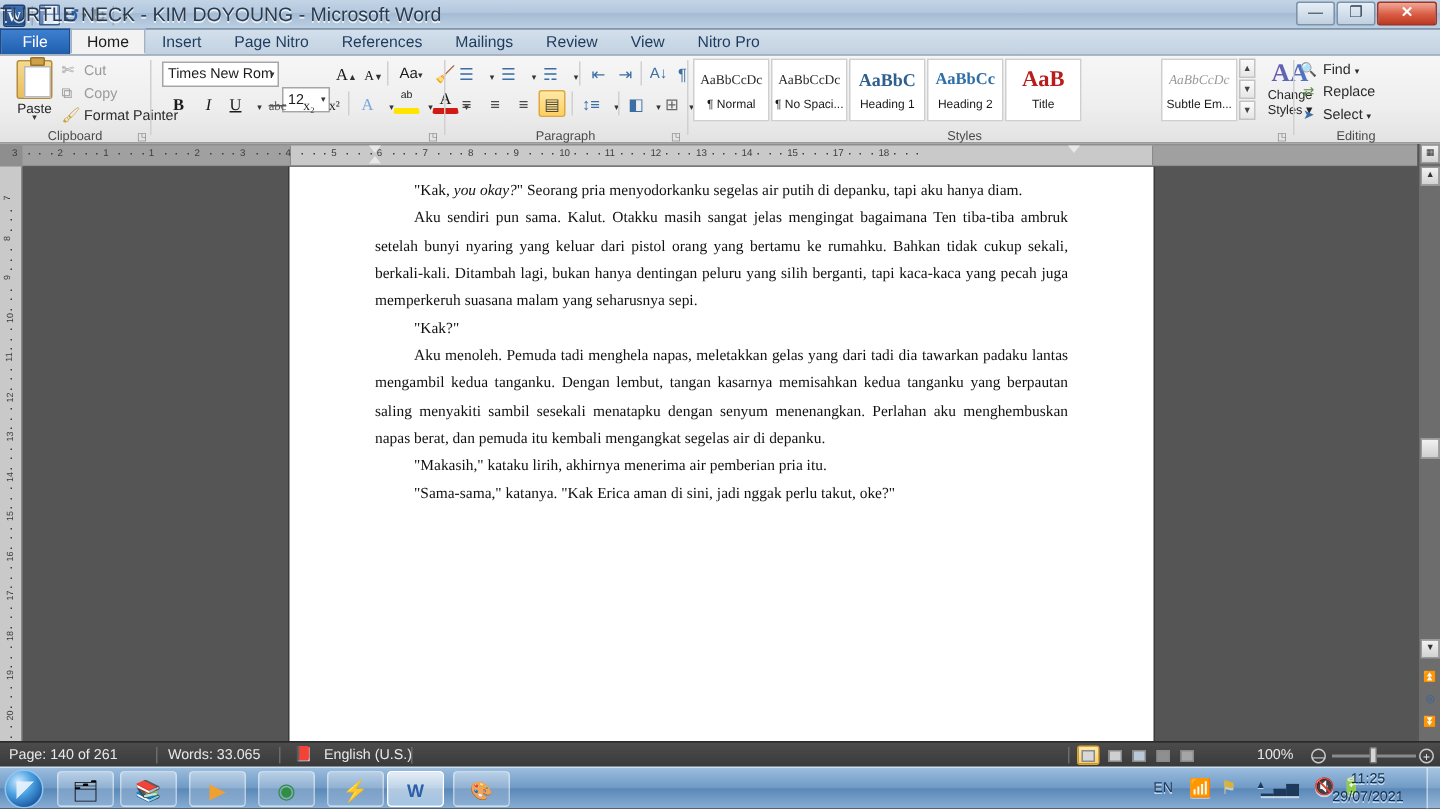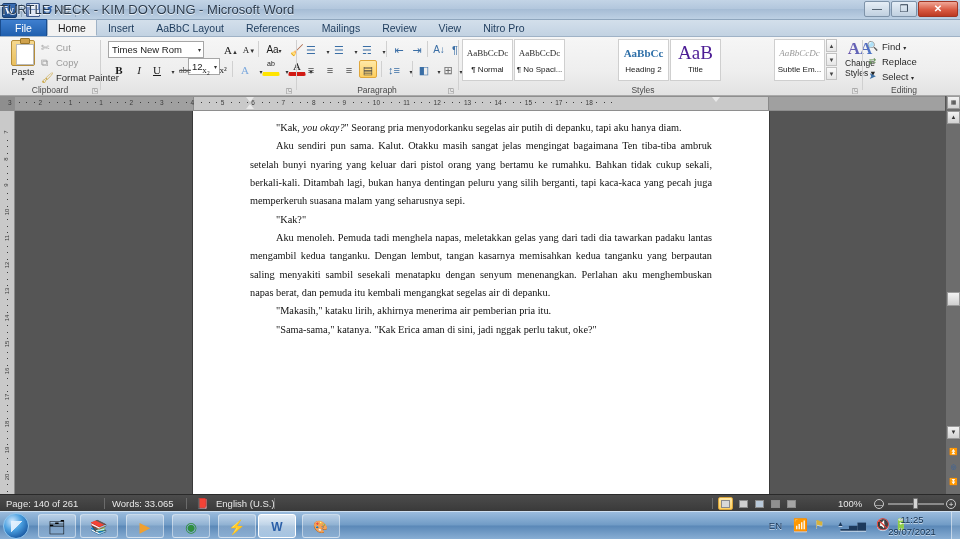--- a/index.html
+++ b/index.html
@@ -311,21 +311,21 @@
       <div class="wbtn">—</div>
       <div class="wbtn">❐</div>
       <div class="wbtn close">✕</div>
     </div>
   </div>
 
   <div class="tabstrip">
     <div class="tab file">File</div>
     <div class="tab active">Home</div>
     <div class="tab">Insert</div>
-    <div class="tab">AaBbC Layout</div>
+    <div class="tab">Page Nitro</div>
     <div class="tab">References</div>
     <div class="tab">Mailings</div>
     <div class="tab">Review</div>
     <div class="tab">View</div>
     <div class="tab">Nitro Pro</div>
   </div>
 
   <div class="ribbon">
 
     <div class="group" style="left:0; width:100px;">
@@ -345,21 +345,21 @@
       <div class="clip-item" style="top:34px;">
         <span class="gi" style="color:#c8a033;">🖌</span>
         <span>Format Painter</span>
       </div>
       <div class="group-label">Clipboard</div>
       <div class="dlg-launch">◳</div>
     </div>
     <div class="group-sep" style="left:100px;"></div>
 
     <div class="group" style="left:102px; width:192px;">
-      <div class="ctl combo" style="left:6px; top:4px; width:96px;">
+      <div class="ctl combo" style="left:6px; top:4px; width:78px;">
         <span>Times New Rom</span>
         <span class="cb-arrow">▾</span>
       </div>
       <div class="ctl combo" style="left:86px; top:4px; width:32px;">
         <span>12</span>
         <span class="cb-arrow">▾</span>
       </div>
       <div class="fbtn serif" style="left:120px; top:3px; width:16px;">
         <span>A</span><span class="sub">▲</span>
       </div>
@@ -445,26 +445,30 @@
 
     <div class="group" style="left:460px; width:400px;">
       <div class="style-box" style="left:2px;">
         <span class="prev" style="font-size:9px;">AaBbCcDc</span>
         <span class="nm">¶ Normal</span>
       </div>
       <div class="style-box" style="left:54px;">
         <span class="prev" style="font-size:9px;">AaBbCcDc</span>
         <span class="nm">¶ No Spaci...</span>
       </div>
+      <div class="style-box" style="left:106px;">
+        <span class="prev" style="font-size:12px; color:#2e5f8f; font-weight:bold;">AaBbC</span>
+        <span class="nm">Heading 1</span>
+      </div>
       <div class="style-box" style="left:158px;">
         <span class="prev" style="font-size:11px; color:#2e6fa8; font-weight:bold;">AaBbCc</span>
         <span class="nm">Heading 2</span>
       </div>
       <div class="style-box" style="left:210px;">
-        <span class="prev" style="font-size:19px; color:#4c1d95;">AaB</span>
+        <span class="prev" style="font-size:15px; color:#b91c1c;font-weight:bold;">AaB</span>
         <span class="nm">Title</span>
       </div>
       <div class="style-box" style="left:314px;">
         <span class="prev" style="font-size:9px; color:#9a9a9a; font-style:italic;">AaBbCcDc</span>
         <span class="nm">Subtle Em...</span>
       </div>
       <div class="sg-scroll" style="left:366px; top:2px;">▲</div>
       <div class="sg-scroll" style="left:366px; top:16px;">▼</div>
       <div class="sg-scroll" style="left:366px; top:30px;">▼</div>
 

